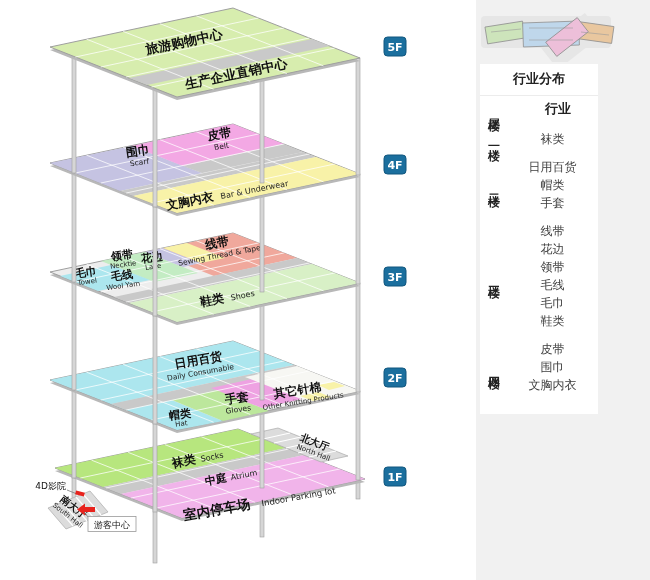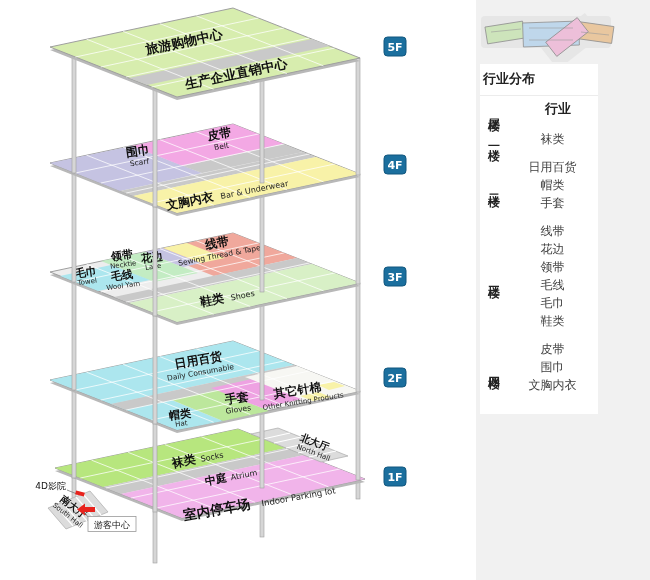--- a/index.html
+++ b/index.html
@@ -2,21 +2,21 @@
 <html><head>
 <meta charset="utf-8">
 <style>
   html,body{margin:0;padding:0;}
   body{font-family:"DejaVu Sans","Liberation Sans",sans-serif;}
   .stage{position:relative;width:650px;height:580px;background:#ffffff;overflow:hidden;}
   .diagram{position:absolute;left:0;top:0;}
   .right-col{position:absolute;left:476px;top:0;width:174px;height:580px;background:#f1f1f1;}
   .thumb{position:absolute;left:5px;top:2px;}
   .card{position:absolute;left:4px;top:64px;width:118px;background:#ffffff;padding:0 0 10px 0;}
-  .card-title{font-size:13px;font-weight:bold;color:#222;padding:6px 3px 7px 3px;border-bottom:1px solid #ececec;}
+  .card-title{font-size:13px;font-weight:bold;color:#222;padding:6px 3px 7px 3px;border-bottom:1px solid #ececec;text-align:center;}
   .thead{display:flex;margin:4px 0 12px 0;gap:11px;}
   .floor-col{width:27px;display:flex;align-items:center;justify-content:center;}
   .vtext{writing-mode:vertical-rl;text-orientation:upright;font-weight:bold;font-size:12px;color:#222;line-height:15px;}
   .ind-col{flex:1;display:flex;align-items:center;justify-content:center;font-weight:bold;font-size:13px;color:#222;}
   .tgroup{display:flex;margin-bottom:10px;}
   .glist{flex:1;display:flex;flex-direction:column;justify-content:center;}
   .gitem{text-align:center;font-size:12px;color:#3d3d3d;line-height:18px;white-space:nowrap;}
   svg text{font-family:"DejaVu Sans","Liberation Sans",sans-serif;}
 </style>
 </head>

